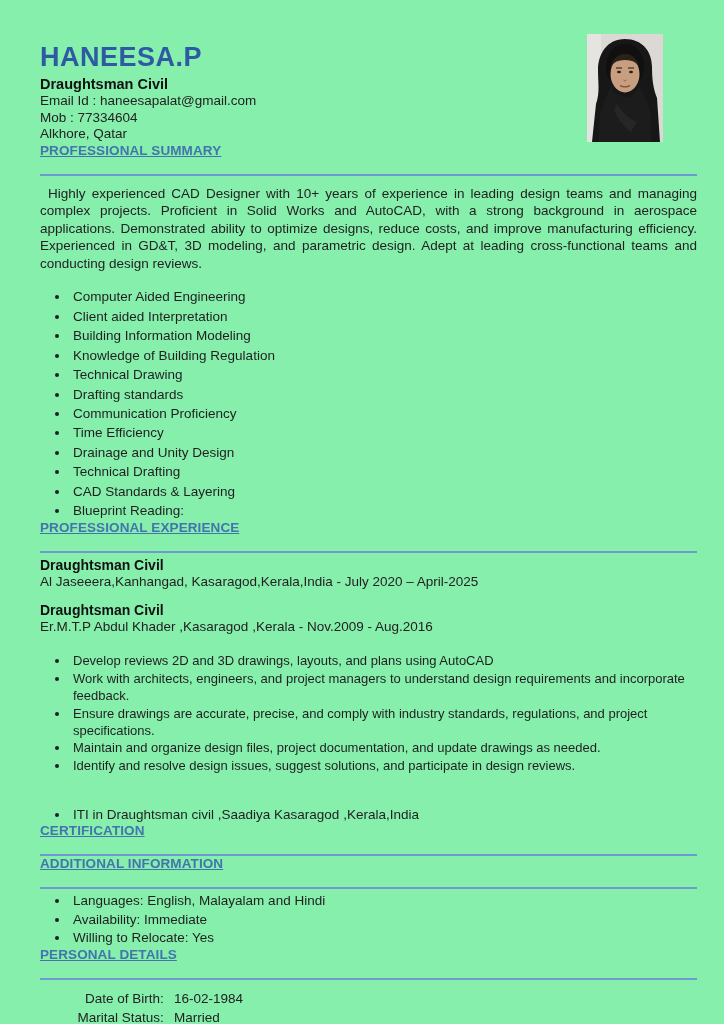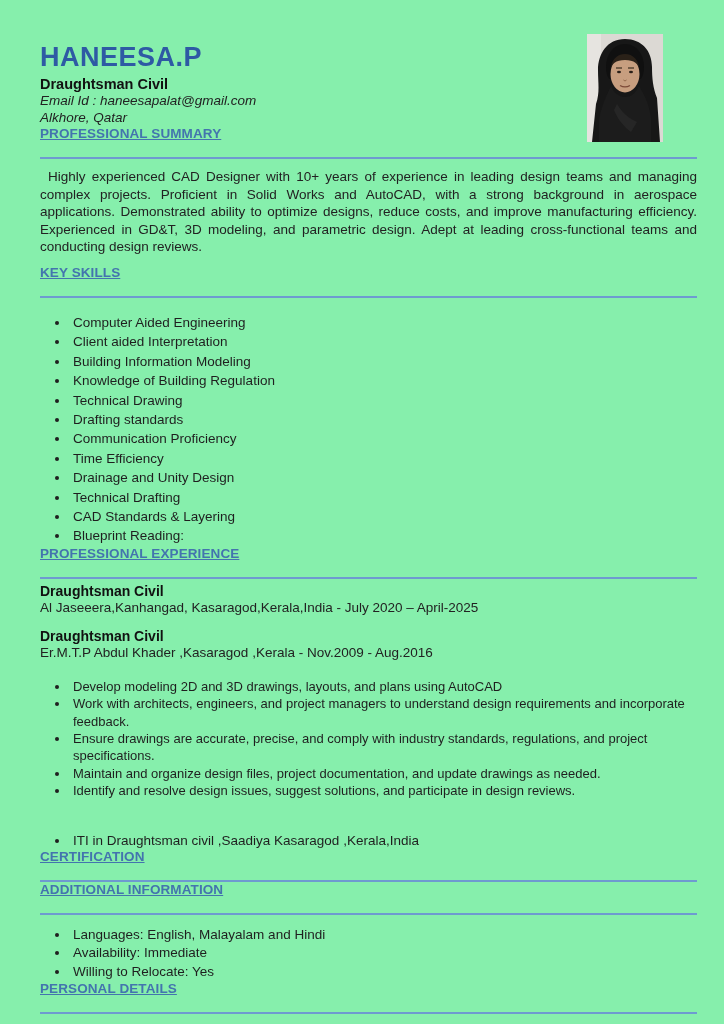--- a/index.html
+++ b/index.html
@@ -25,21 +25,21 @@
     color: #2e5aa4;
     letter-spacing: 0.5px;
   }
   .role {
     margin-top: 4px;
     font-size: 14.5px;
     line-height: 17px;
     font-weight: 700;
     color: #111;
   }
-  .contact { font-size: 13.5px; line-height: 16.5px; color: #222; font-style: italic; }
+  .contact { font-size: 13.5px; line-height: 16.5px; color: #222; }
 
   
   h2.sec {
     margin: 0;
     font-size: 13.5px;
     line-height: 15px;
     font-weight: 700;
     color: #4374ae;
     border-bottom: 2px solid #6e9ad0;
     padding-bottom: 16px;
@@ -73,21 +73,21 @@
 
   .h-education { margin-top: 22px; }
   ul.edu { margin-top: 5px; }
   ul.edu li { font-size: 13.5px; line-height: 17px; margin-top: 32px; }
 
   .h-certification { margin-top: 18px; }
   ul.cert { margin-top: 4px; }
   ul.cert li { font-size: 13.5px; line-height: 16.8px; }
 
   .h-additional { margin-top: 2px; }
-  ul.info { margin-top: 11px; }
+  ul.info { margin-top: 3px; }
   ul.info li { font-size: 13.5px; line-height: 18.4px; }
 
   .h-personal { margin-top: 2px; }
   .details { margin-top: 10px; }
   .detail-row { display: flex; font-size: 13.5px; line-height: 18.6px; color: #222; }
   .detail-label { width: 120px; flex: 0 0 120px; text-align: right; }
   .detail-sep { width: 14px; flex: 0 0 14px; }
 
   
   .photo {
@@ -122,29 +122,29 @@
       <path d="M24,52 C18,64 14,74 12,86 L12,108 L64,108 L64,84 C62,70 58,62 52,52 C48,60 44,63 38,63 C32,63 27,59 24,52 Z" fill="#1c1c1c"></path>
       <path d="M30,70 C36,80 42,84 50,88 L44,98 C36,92 30,84 27,76 Z" fill="#262626"></path>
     </svg>
   </div>
 
   <div class="content">
 
     <h1 class="name">HANEESA.P</h1>
     <div class="role">Draughtsman Civil</div>
     <div class="contact">Email Id : haneesapalat@gmail.com</div>
+    <div class="contact">Mob : 77334604</div>
     <div class="contact">Alkhore, Qatar</div>
 
     <section>
       <h2 class="sec"><span class="sec-label">PROFESSIONAL SUMMARY</span></h2>
       <div class="summary">Highly experienced CAD Designer with 10+ years of experience in leading design teams and managing complex projects. Proficient in Solid Works and AutoCAD, with a strong background in aerospace applications. Demonstrated ability to optimize designs, reduce costs, and improve manufacturing efficiency. Experienced in GD&amp;T, 3D modeling, and parametric design. Adept at leading cross-functional teams and conducting design reviews.</div>
     </section>
 
     <section>
-      <h2 class="sec" style="margin-top:9px"><span class="sec-label">KEY SKILLS</span></h2>
       <ul class="skills">
         <li>Computer Aided Engineering</li>
         <li>Client aided Interpretation</li>
         <li>Building Information Modeling</li>
         <li>Knowledge of Building Regulation</li>
         <li>Technical Drawing</li>
         <li>Drafting standards</li>
         <li>Communication Proficiency</li>
         <li>Time Efficiency</li>
         <li>Drainage and Unity Design</li>
@@ -158,21 +158,21 @@
       <h2 class="sec h-experience"><span class="sec-label">PROFESSIONAL EXPERIENCE</span></h2>
       <div class="job">
         <div class="job-title">Draughtsman Civil</div>
         <div class="job-meta">Al Jaseeera,Kanhangad, Kasaragod,Kerala,India - July 2020 – April-2025</div>
       </div>
       <div class="job">
         <div class="job-title">Draughtsman Civil</div>
         <div class="job-meta">Er.M.T.P Abdul Khader ,Kasaragod ,Kerala - Nov.2009 - Aug.2016</div>
       </div>
       <ul class="duties">
-        <li>Develop modeling 2D and 3D drawings, layouts, and plans using AutoCAD</li>
+        <li>Develop reviews 2D and 3D drawings, layouts, and plans using AutoCAD</li>
         <li>Work with architects, engineers, and project managers to understand design requirements and incorporate feedback.</li>
         <li>Ensure drawings are accurate, precise, and comply with industry standards, regulations, and project specifications.</li>
         <li>Maintain and organize design files, project documentation, and update drawings as needed.</li>
         <li>Identify and resolve design issues, suggest solutions, and participate in design reviews.</li>
       </ul>
     </section>
 
     <section>
       <ul class="edu">
         <li>ITI in Draughtsman civil ,Saadiya Kasaragod ,Kerala,India</li>

